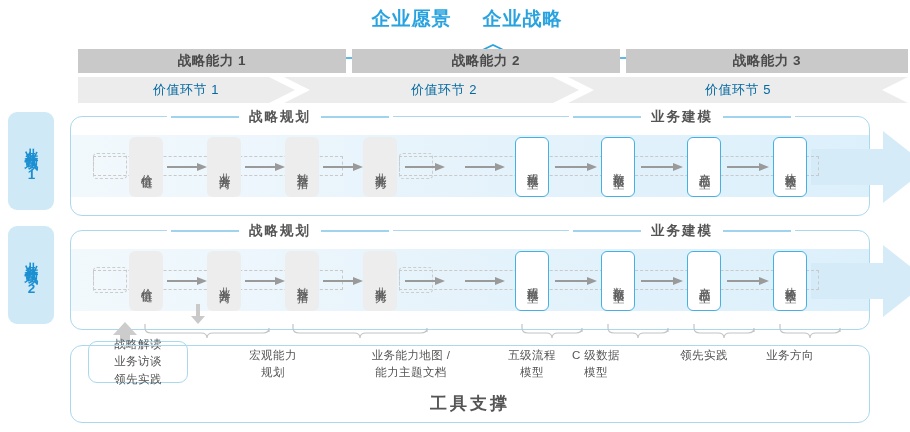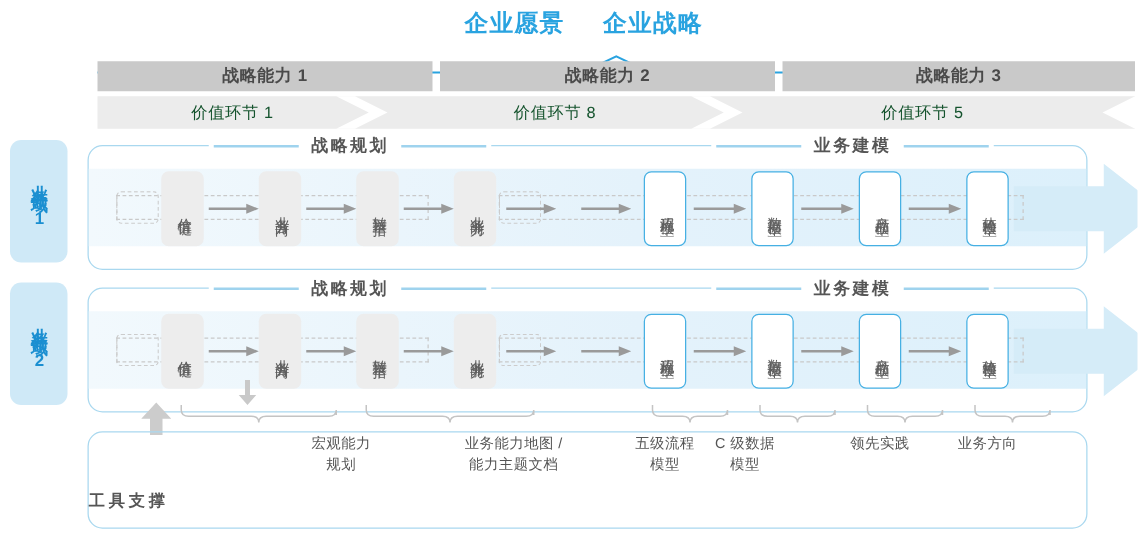--- a/index.html
+++ b/index.html
@@ -34,21 +34,21 @@
     display:flex; align-items:center; justify-content:center;
     letter-spacing:.5px;
   }
 
   
   .stage-row{ position:absolute; left:78px; top:77px; width:830px; height:26px; }
   .stage-bg{ position:absolute; inset:0; background:#ececec; }
   .stage-lbl{
     position:absolute; top:0; height:26px;
     display:flex; align-items:center; justify-content:center;
-    font-size:13px; color:#14532d; letter-spacing:.5px;
+    font-size:13px; color:#0369a1; letter-spacing:.5px;
   }
 
   
   .domain-tag{
     position:absolute; left:8px; width:46px;
     background:#cfe9f7; border-radius:9px;
     display:flex; align-items:center; justify-content:center;
   }
   .domain-tag .vt{
     writing-mode:vertical-rl; text-orientation:upright;
@@ -101,22 +101,22 @@
     background:#fff; display:flex; align-items:center; justify-content:center;
     text-align:center; font-size:11.5px; color:#555; line-height:1.5;
     letter-spacing:.4px;
   }
 
   .footer{
     position:absolute; left:70px; top:345px; width:800px; height:78px;
     border:1.3px solid #a9d8ef; border-radius:12px; background:transparent;
   }
   .footer-txt{
-    position:absolute; left:0; right:0; top:46px; 
-    color:#555; font-weight:bold; font-size:13px; letter-spacing:3px;
+    position:absolute; left:0; right:0; top:46px; text-align:center;
+    color:#555; font-weight:bold; font-size:17px; letter-spacing:3px;
   }
   svg{ display:block; overflow:visible; }
 </style>
 </head>
 <body>
 
 <div id="stage">
 
   <div class="titles">
     <span>企业愿景</span>
@@ -144,21 +144,21 @@
     <div class="stage-bg"></div>
     <svg style="position:absolute;inset:0;width:830px;height:26px" viewBox="0 0 830 26">
       <path d="M206,0 L232,13 L206,26 L191,26 L217,13 L191,0 Z" fill="#ffffff"></path>
       <path d="M490,0 L516,13 L490,26 L475,26 L501,13 L475,0 Z" fill="#ffffff"></path>
       <path d="M830,0 L804,13 L830,26 Z" fill="#ffffff"></path>
     </svg>
     <div class="stage-lbl" style="left:0px;width:216px;">
       <span>价值环节 1</span>
     </div>
     <div class="stage-lbl" style="left:232px;width:268px;">
-      <span>价值环节 8</span>
+      <span>价值环节 2</span>
     </div>
     <div class="stage-lbl" style="left:516px;width:288px;">
       <span>价值环节 5</span>
     </div>
   </div>
 
   <div class="domain-tag" style="top:112px;height:98px;">
     <span class="vt">业务领域 1</span>
   </div>
 
@@ -299,20 +299,25 @@
       <path d="M538,2 v-4 M538,2 q0,5 6,5 h18 q6,0 6,5 q0,-5 6,-5 h18 q6,0 6,-5 v4"></path>
       <path d="M624,2 v-4 M624,2 q0,5 6,5 h18 q6,0 6,5 q0,-5 6,-5 h18 q6,0 6,-5 v4"></path>
       <path d="M710,2 v-4 M710,2 q0,5 6,5 h18 q6,0 6,5 q0,-5 6,-5 h18 q6,0 6,-5 v4"></path>
     </g>
     <path d="M143,20 L136,12 h5 v-12 h4 v12 h5 z" fill="#c9c9c9" transform="translate(-15,-22)"></path>
   </svg>
   <svg style="position:absolute;left:110px;top:322px;width:30px;height:26px" viewBox="0 0 30 26">
     <path d="M15,0 L27,13 h-7 v13 h-10 v-13 h-7 z" fill="#cccccc"></path>
   </svg>
 
+  <div class="tool-pill" style="left:88px;top:341px;width:100px;height:42px;">
+    <span style="white-space:pre-line">战略解读
+业务访谈
+领先实践</span>
+  </div>
   <div class="tool-label" style="left:346px;top:347px;width:130px;">
     <span style="white-space:pre-line">业务能力地图 /
 能力主题文档</span>
   </div>
   <div class="tool-label" style="left:218px;top:347px;width:110px;">
     <span style="white-space:pre-line">宏观能力
 规划</span>
   </div>
   <div class="tool-label" style="left:487px;top:347px;width:90px;">
     <span style="white-space:pre-line">五级流程

